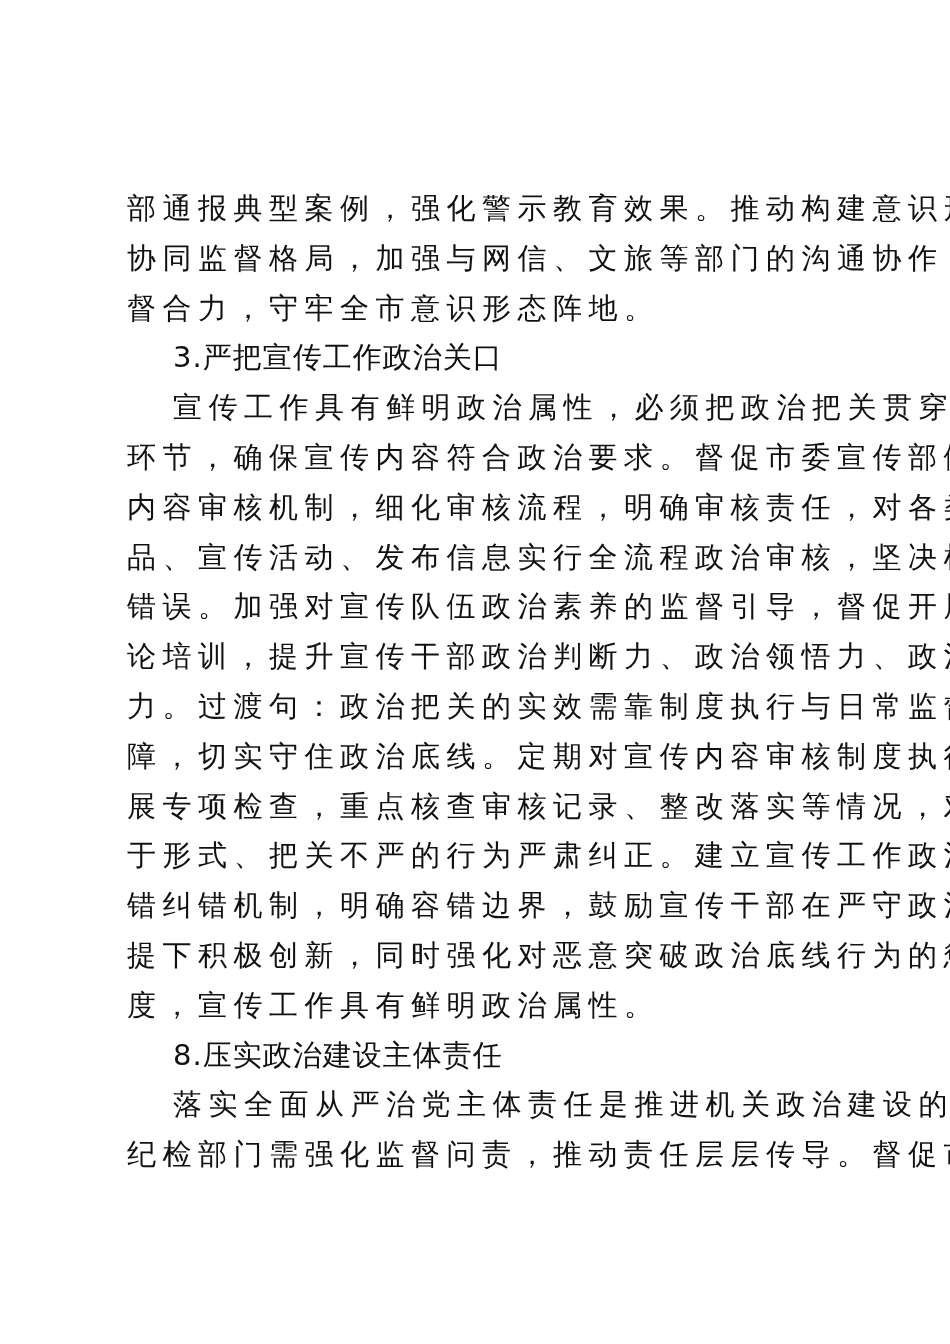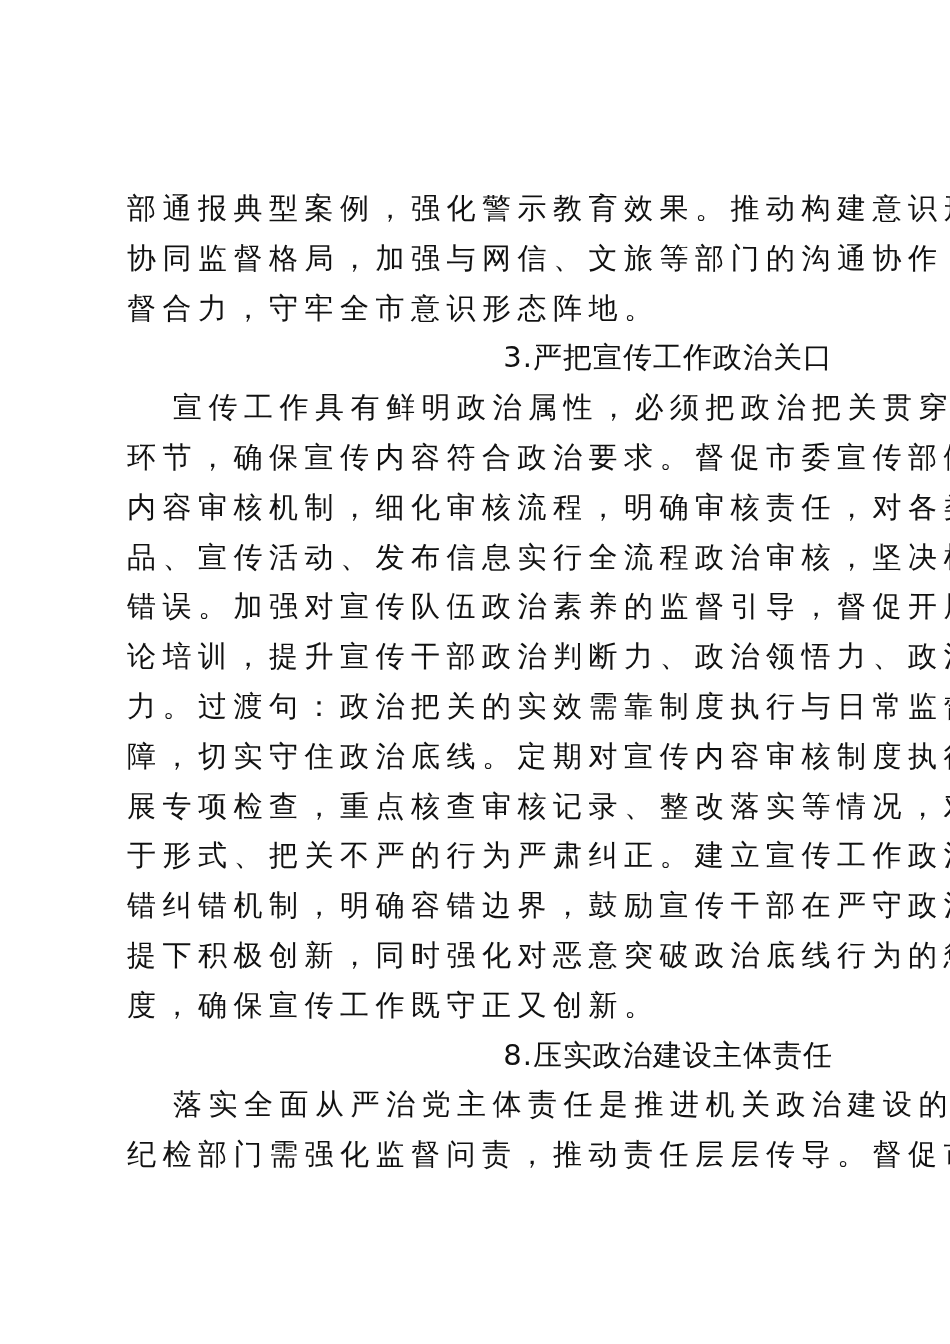--- a/index.html
+++ b/index.html
@@ -14,21 +14,21 @@
     font-size: 29px;
     line-height: 49.8px;
   }
   .line {
     display: block;
     white-space: nowrap;
     height: 49.8px;
     letter-spacing: 6.5px;
   }
   .indent { padding-left: 46px; }
-  .heading { letter-spacing: 1px; text-align: right; }
+  .heading { letter-spacing: 1px; }
 </style>
 </head>
 <body>
 
 <div class="page">
   <span class="line">部通报典型案例，强化警示教育效果。推动构建意识形态工作</span>
   <span class="line">协同监督格局，加强与网信、文旅等部门的沟通协作，形成监</span>
   <span class="line">督合力，守牢全市意识形态阵地。</span>
   <span class="line indent heading">3.严把宣传工作政治关口</span>
   <span class="line indent">宣传工作具有鲜明政治属性，必须把政治把关贯穿工作各</span>
@@ -36,17 +36,17 @@
   <span class="line">内容审核机制，细化审核流程，明确审核责任，对各类宣传作</span>
   <span class="line">品、宣传活动、发布信息实行全流程政治审核，坚决杜绝政治</span>
   <span class="line">错误。加强对宣传队伍政治素养的监督引导，督促开展政治理</span>
   <span class="line">论培训，提升宣传干部政治判断力、政治领悟力、政治执行</span>
   <span class="line">力。过渡句：政治把关的实效需靠制度执行与日常监督来保</span>
   <span class="line">障，切实守住政治底线。定期对宣传内容审核制度执行情况开</span>
   <span class="line">展专项检查，重点核查审核记录、整改落实等情况，对审核流</span>
   <span class="line">于形式、把关不严的行为严肃纠正。建立宣传工作政治把关容</span>
   <span class="line">错纠错机制，明确容错边界，鼓励宣传干部在严守政治纪律前</span>
   <span class="line">提下积极创新，同时强化对恶意突破政治底线行为的惩戒力</span>
-  <span class="line">度，确保宣传工作既守正又创新。</span>
+  <span class="line">度，宣传工作具有鲜明政治属性。</span>
   <span class="line indent heading">8.压实政治建设主体责任</span>
   <span class="line indent">落实全面从严治党主体责任是推进机关政治建设的关键，</span>
   <span class="line">纪检部门需强化监督问责，推动责任层层传导。督促市委宣传</span>
 </div>
 
 </body></html>

